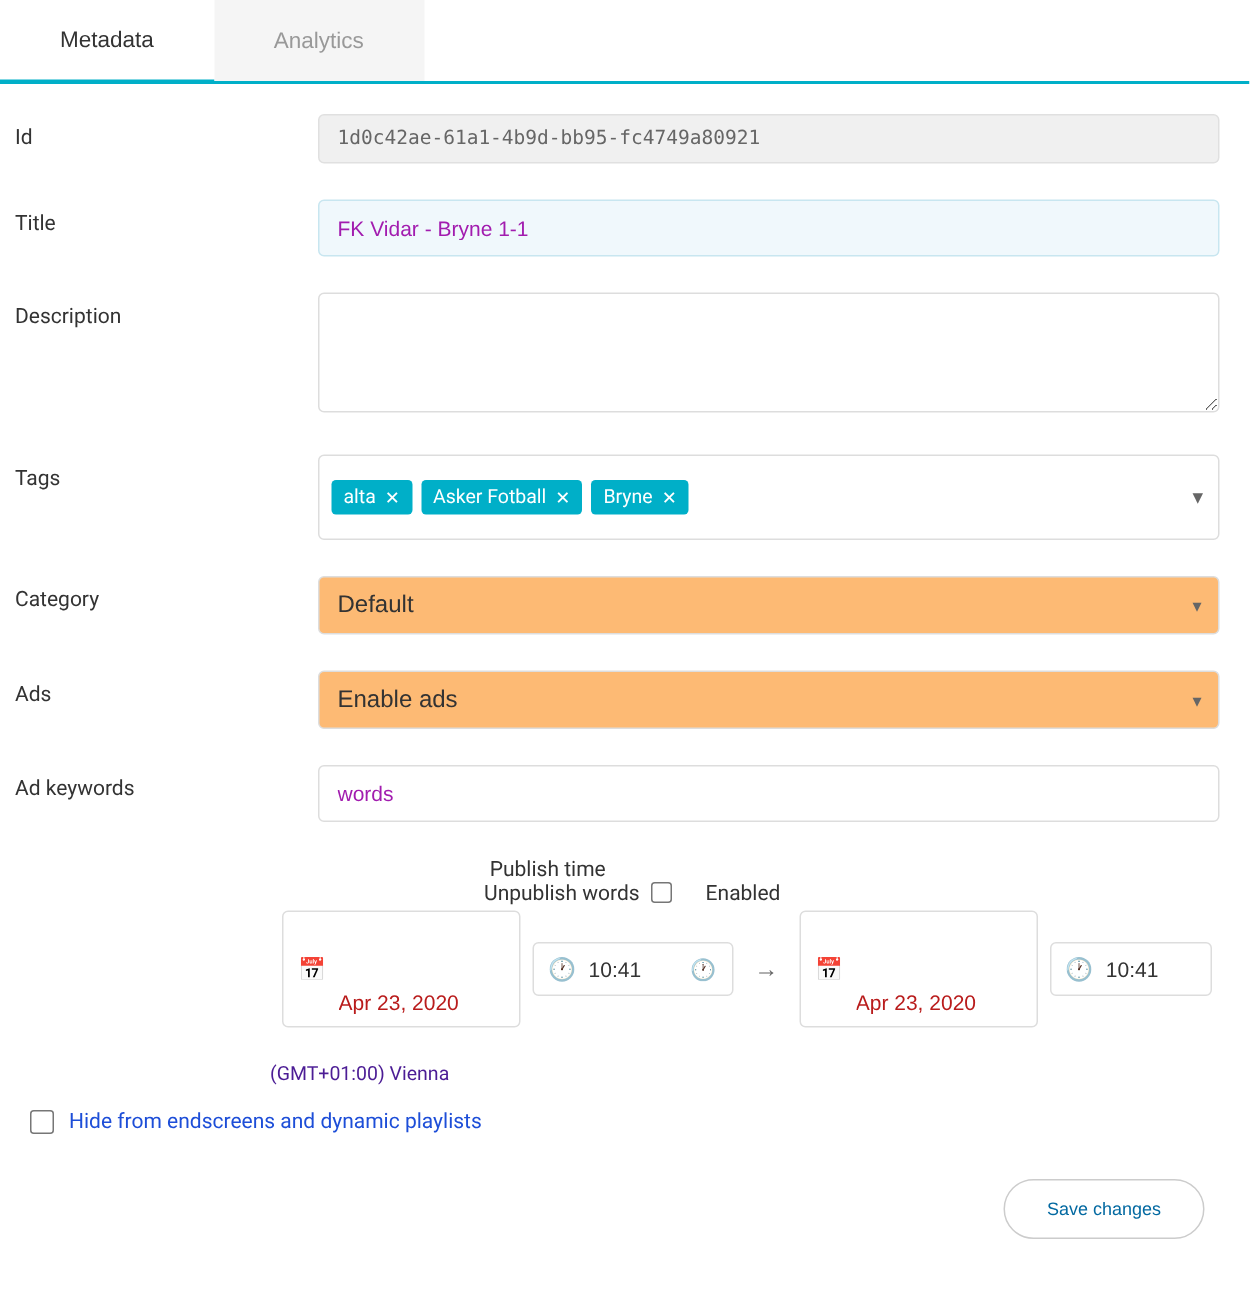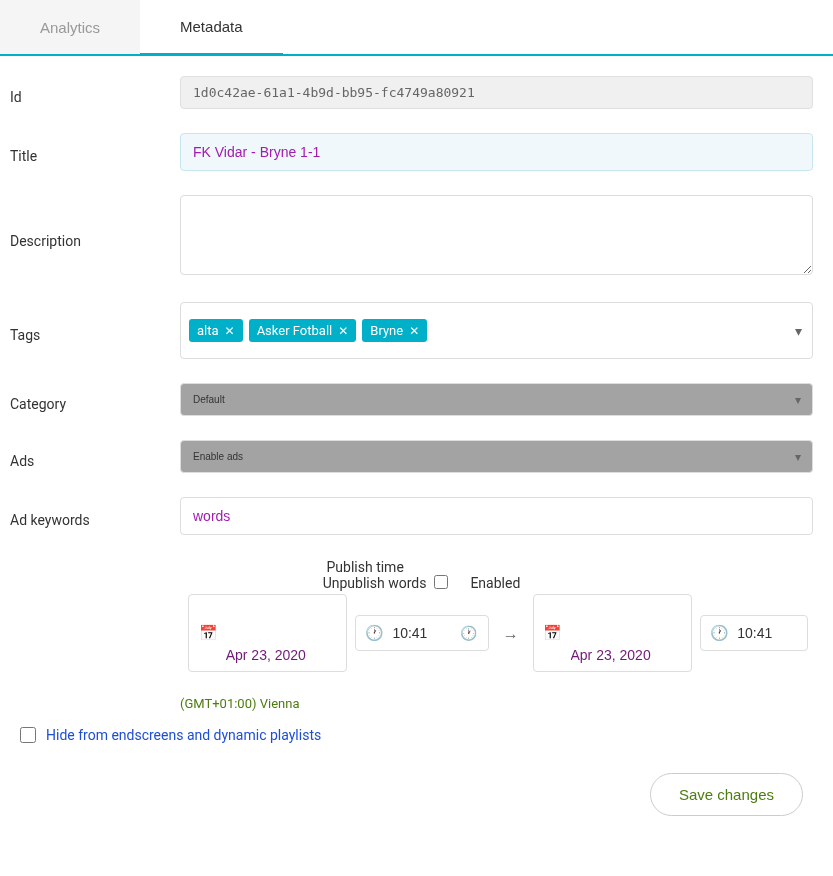--- a/index.html
+++ b/index.html
@@ -37,22 +37,23 @@
       background: #f5f5f5;
       color: #999;
     }
 
     
     .form-container {
       padding: 20px 20px 20px 10px;
     }
     .form-row {
       display: flex;
-      align-items: center;
+      align-items: flex-start;
       margin-bottom: 24px;
+      gap: 32px;
     }
     .form-label {
       width: 170px;
       min-width: 170px;
       padding-top: 8px;
       font-size: 14px;
       color: #333;
       font-weight: 400;
     }
     .form-control {
@@ -130,23 +131,23 @@
     
     .select-wrapper {
       position: relative;
       width: 100%;
     }
     .select-field {
       width: 100%;
       padding: 10px 36px 10px 12px;
       border: 1px solid #ddd;
       border-radius: 4px;
-      font-size: 10px;
-      color: #333;
-      background: #a3a3a3;
+      font-size: 16px;
+      color: #333;
+      background: #fdba74;
       appearance: none;
       -webkit-appearance: none;
       outline: none;
       cursor: pointer;
     }
     .select-arrow {
       position: absolute;
       right: 12px;
       top: 50%;
       transform: translateY(-50%);
@@ -165,21 +166,21 @@
       border: 1px solid #ddd;
       border-radius: 4px;
       padding: 8px 10px;
       gap: 8px;
       background: #fff;
     }
     .date-input {
       border: none;
       outline: none;
       font-size: 14px;
-      color: #701a75;
+      color: #b91c1c;
       width: 110px;
       margin-top: 44px;
     }
     .time-input-wrapper {
       display: flex;
       align-items: center;
       border: 1px solid #ddd;
       border-radius: 4px;
       padding: 8px 10px;
       gap: 8px;
@@ -201,21 +202,21 @@
       color: #00afc8;
       font-size: 15px;
     }
     .clock-icon {
       color: #00afc8;
       font-size: 15px;
     }
 
     
     .timezone-link {
-      color: #4d7c0f;
+      color: #4c1d95;
       font-size: 13px;
       text-decoration: none;
       cursor: pointer;
       margin-left: 170px;
       display: block;
       margin-top: 4px;
       margin-bottom: 16px;
     }
 
     
@@ -241,44 +242,44 @@
       display: flex;
       justify-content: flex-end;
       padding-right: 10px;
       margin-top: 10px;
     }
     .save-btn {
       padding: 12px 28px;
       border: 1px solid #ccc;
       border-radius: 24px;
       background: #fff;
-      color: #4d7c0f;
-      font-size: 15px;
+      color: #0369a1;
+      font-size: 12px;
       cursor: pointer;
       font-weight: 400;
     }
 
     
     .enabled-checkbox-wrapper {
       display: flex;
       align-items: flex-start;
       gap: 22px;
     }
     .enabled-checkbox {
       width: 14px;
       height: 14px;
       cursor: pointer;
     }
   </style>
 </head>
 <body>
 
 <div class="tabs">
+  <button class="tab active">Metadata</button>
   <button class="tab inactive">Analytics</button>
-  <button class="tab active">Metadata</button>
 </div>
 
 <div class="form-container">
 
   <div class="form-row">
     <div class="form-label">Id</div>
     <div class="form-control">
       <input class="input-readonly" type="text" readonly="" value="1d0c42ae-61a1-4b9d-bb95-fc4749a80921" style="">
     </div>
   </div>

